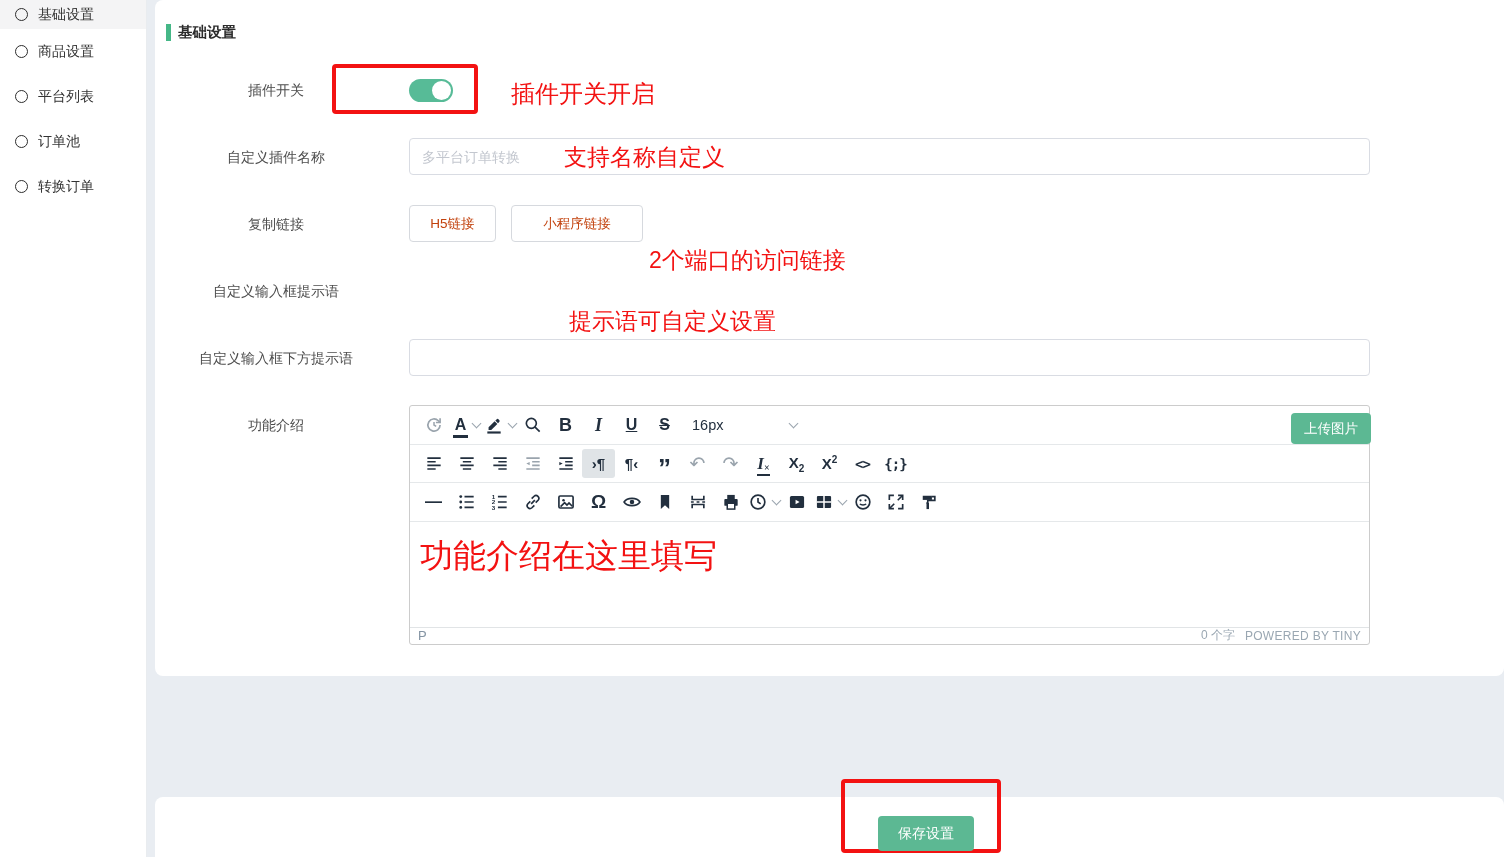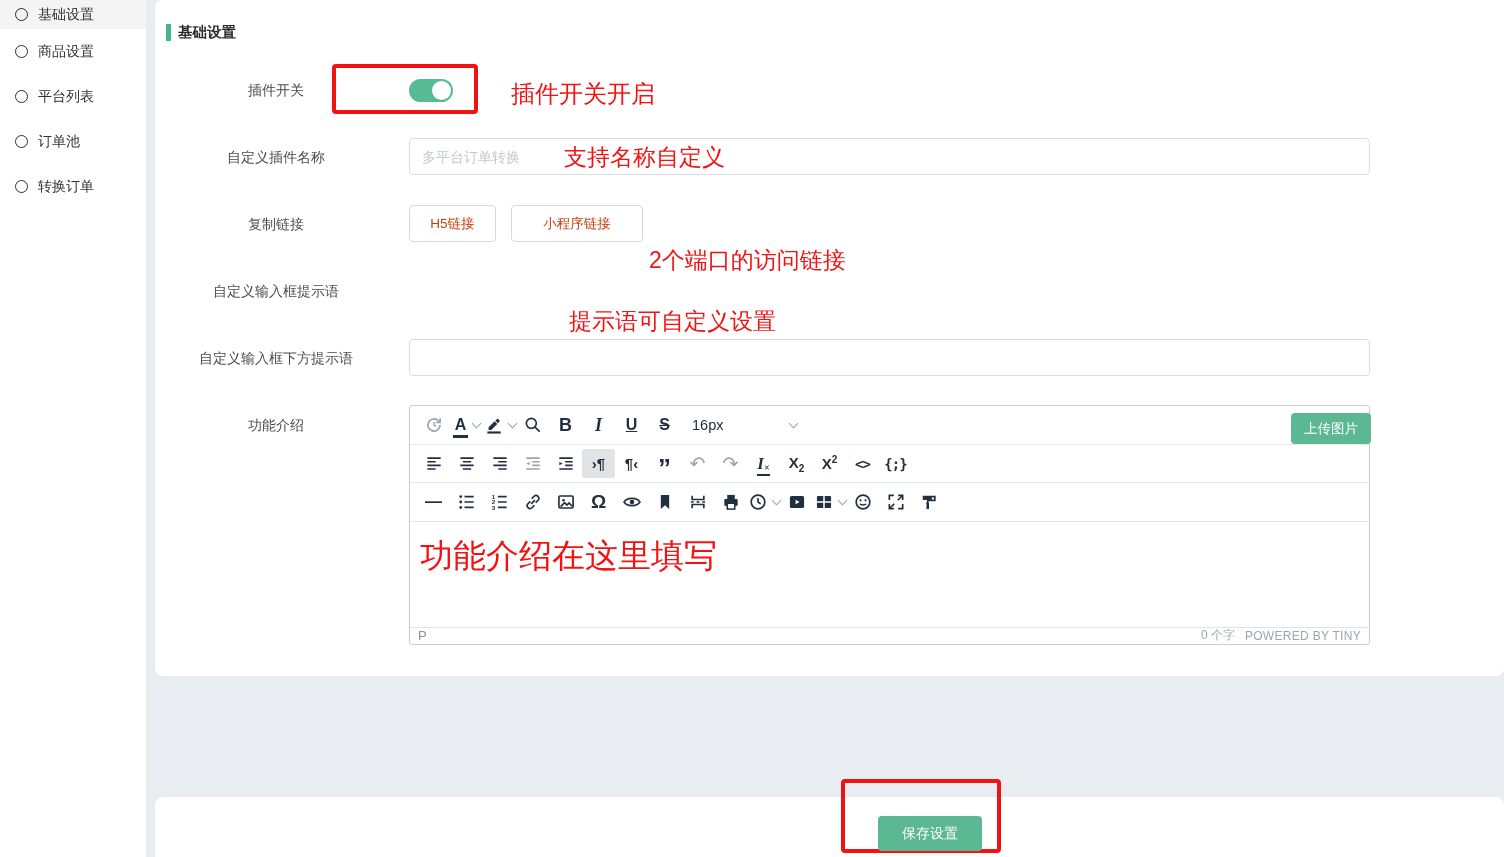--- a/index.html
+++ b/index.html
@@ -75,21 +75,21 @@
   .ed-ann { position:absolute; left:10px; top:12px; }
   .ed-status { height:16px; border-top:1px solid #e1e4e6; display:flex; align-items:center; justify-content:space-between;
                padding:0 8px; font-size:12px; color:#9aa7b2; }
   .ed-status .pth { color:#8494a3; font-size:13px; }
   .ed-status .right { display:flex; gap:10px; align-items:center; }
   .powered { letter-spacing:.3px; }
 
   
   .spacer { height:121px; }
   .bottombar { flex:1; background:#fff; border-radius:8px 8px 0 0; position:relative; }
-  .save-btn { position:absolute; left:731px; top:816px; width:104px; height:35px; background:#5cb893; color:#fff;
+  .save-btn { position:absolute; left:731px; top:816px; width:96px; height:35px; background:#5cb893; color:#fff;
               border:none; border-radius:4px; font-size:14px; cursor:pointer; z-index:7; font-family:inherit; }
 </style>
 </head>
 <body>
 
 <div class="app">
 
   <div class="sidebar" id="sidebar">
       <div class="side-item active">
         <span class="circle"></span>

